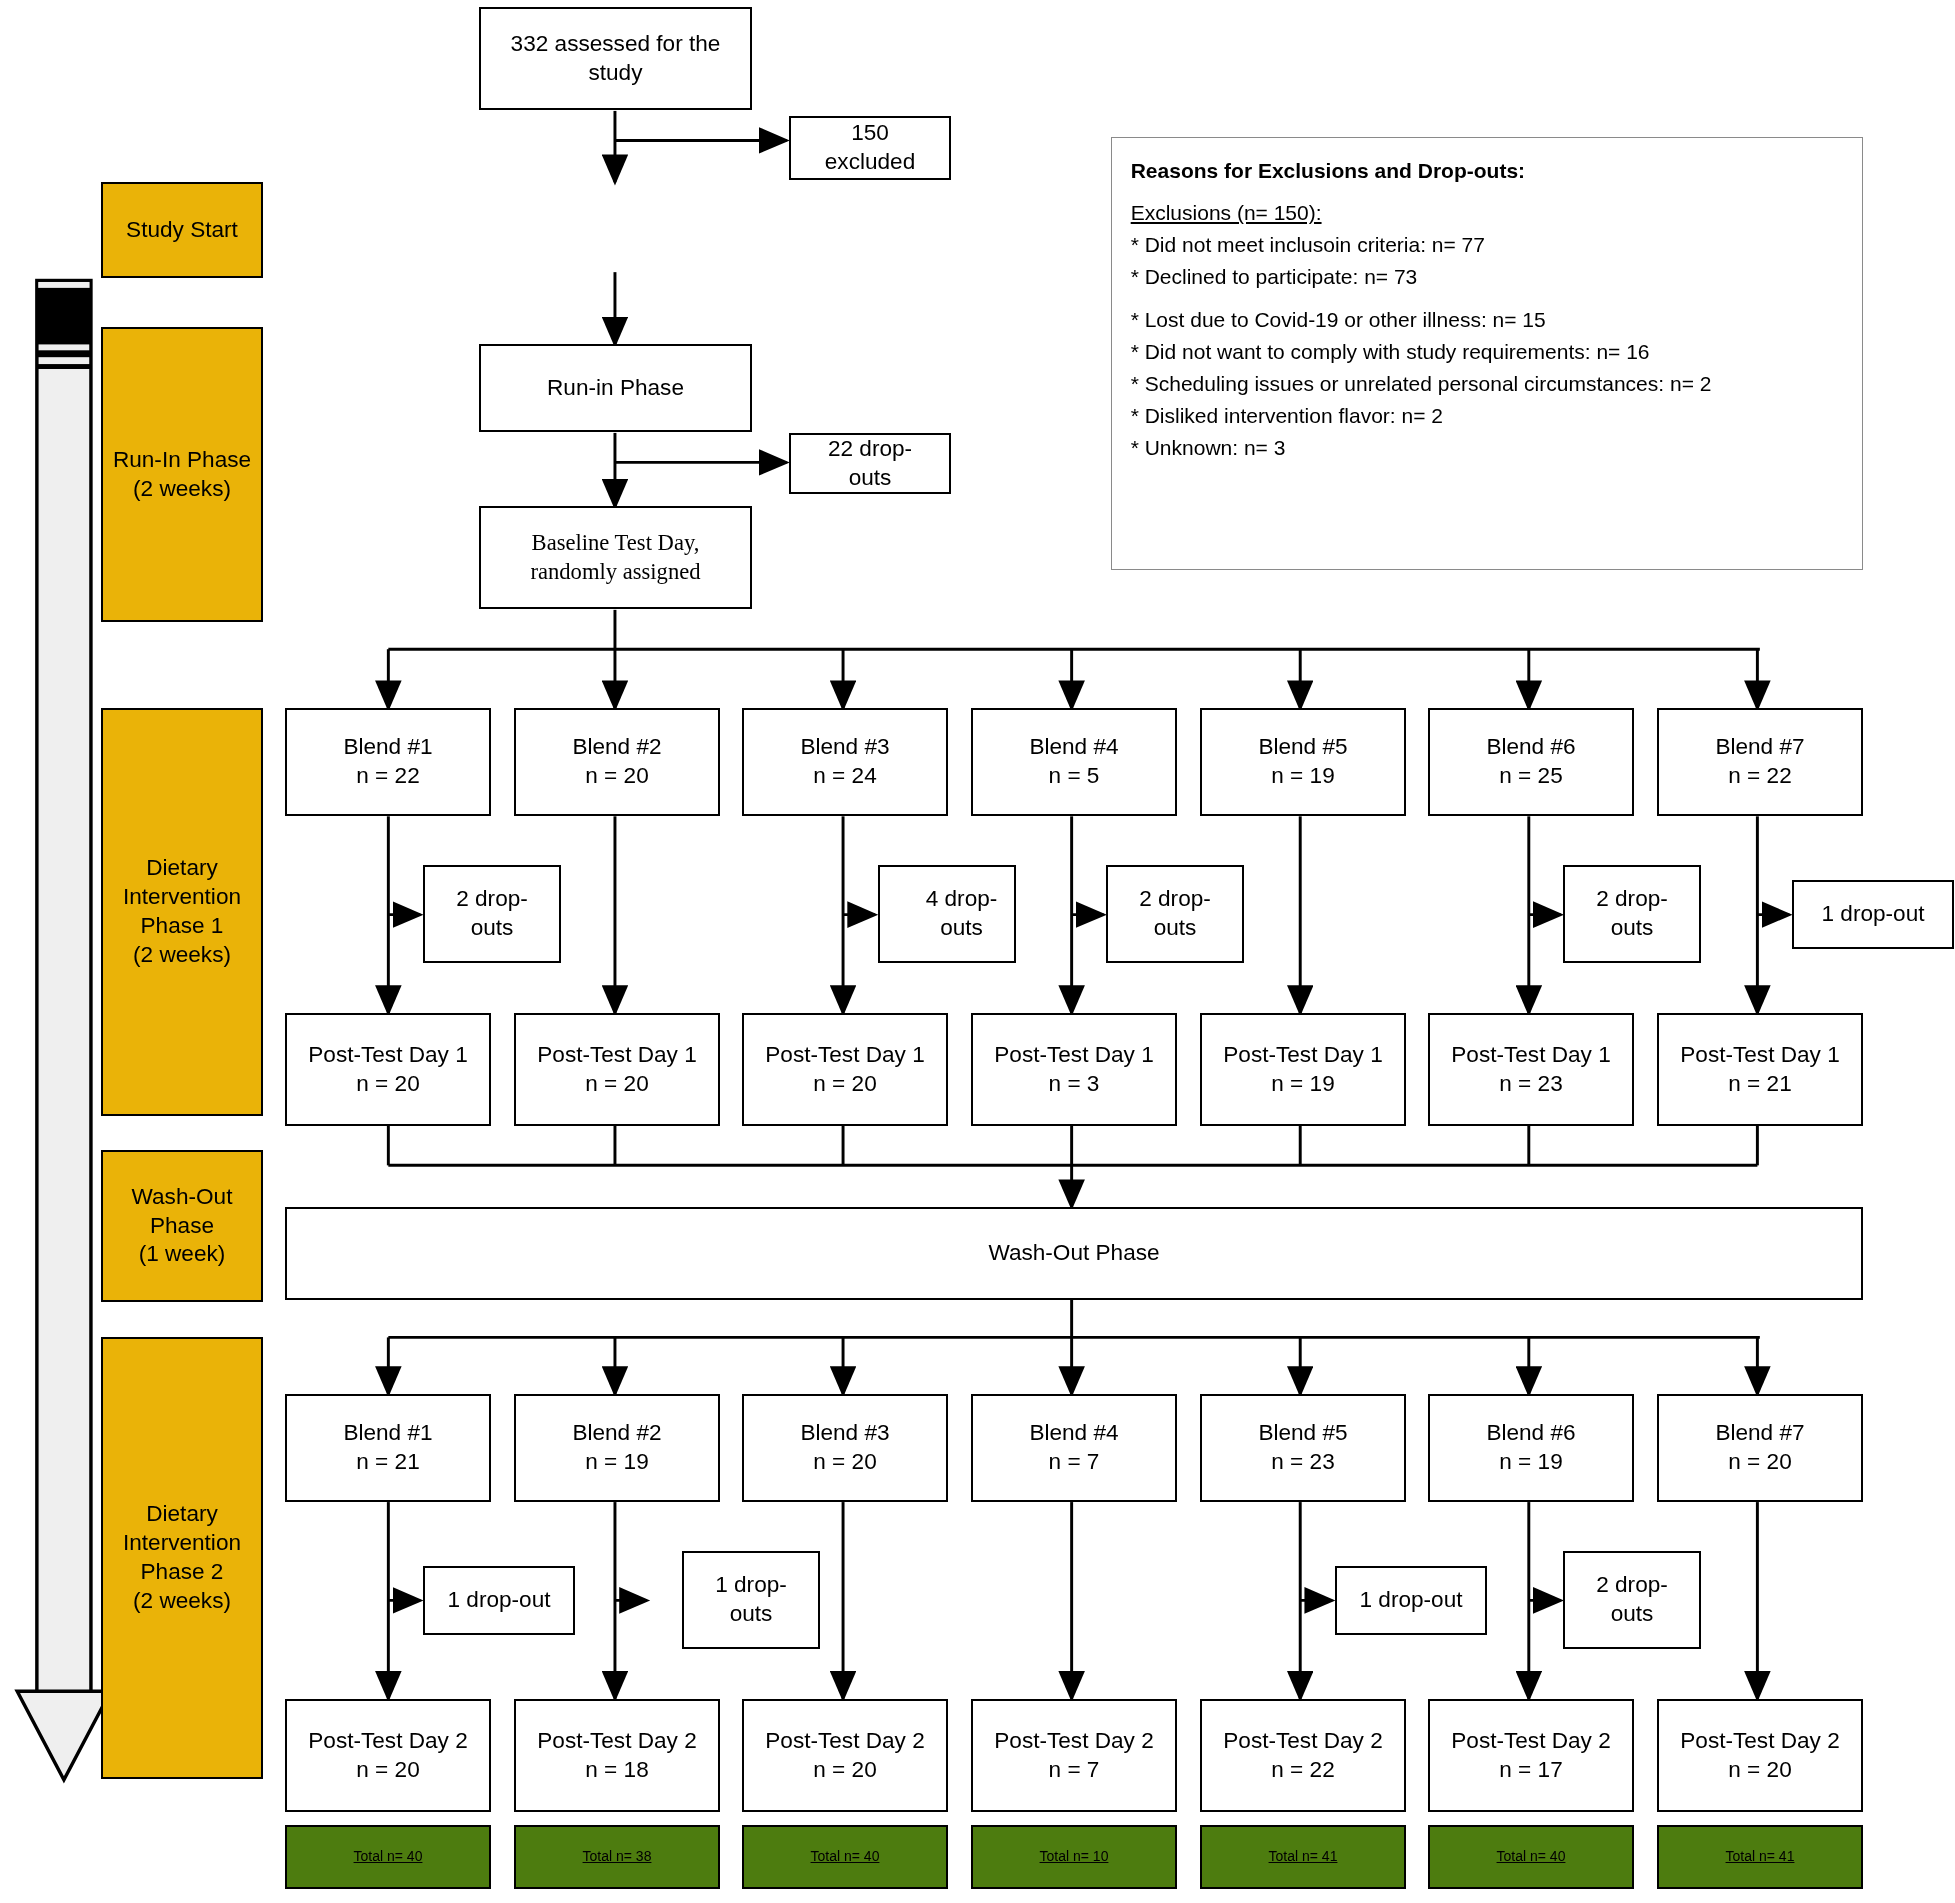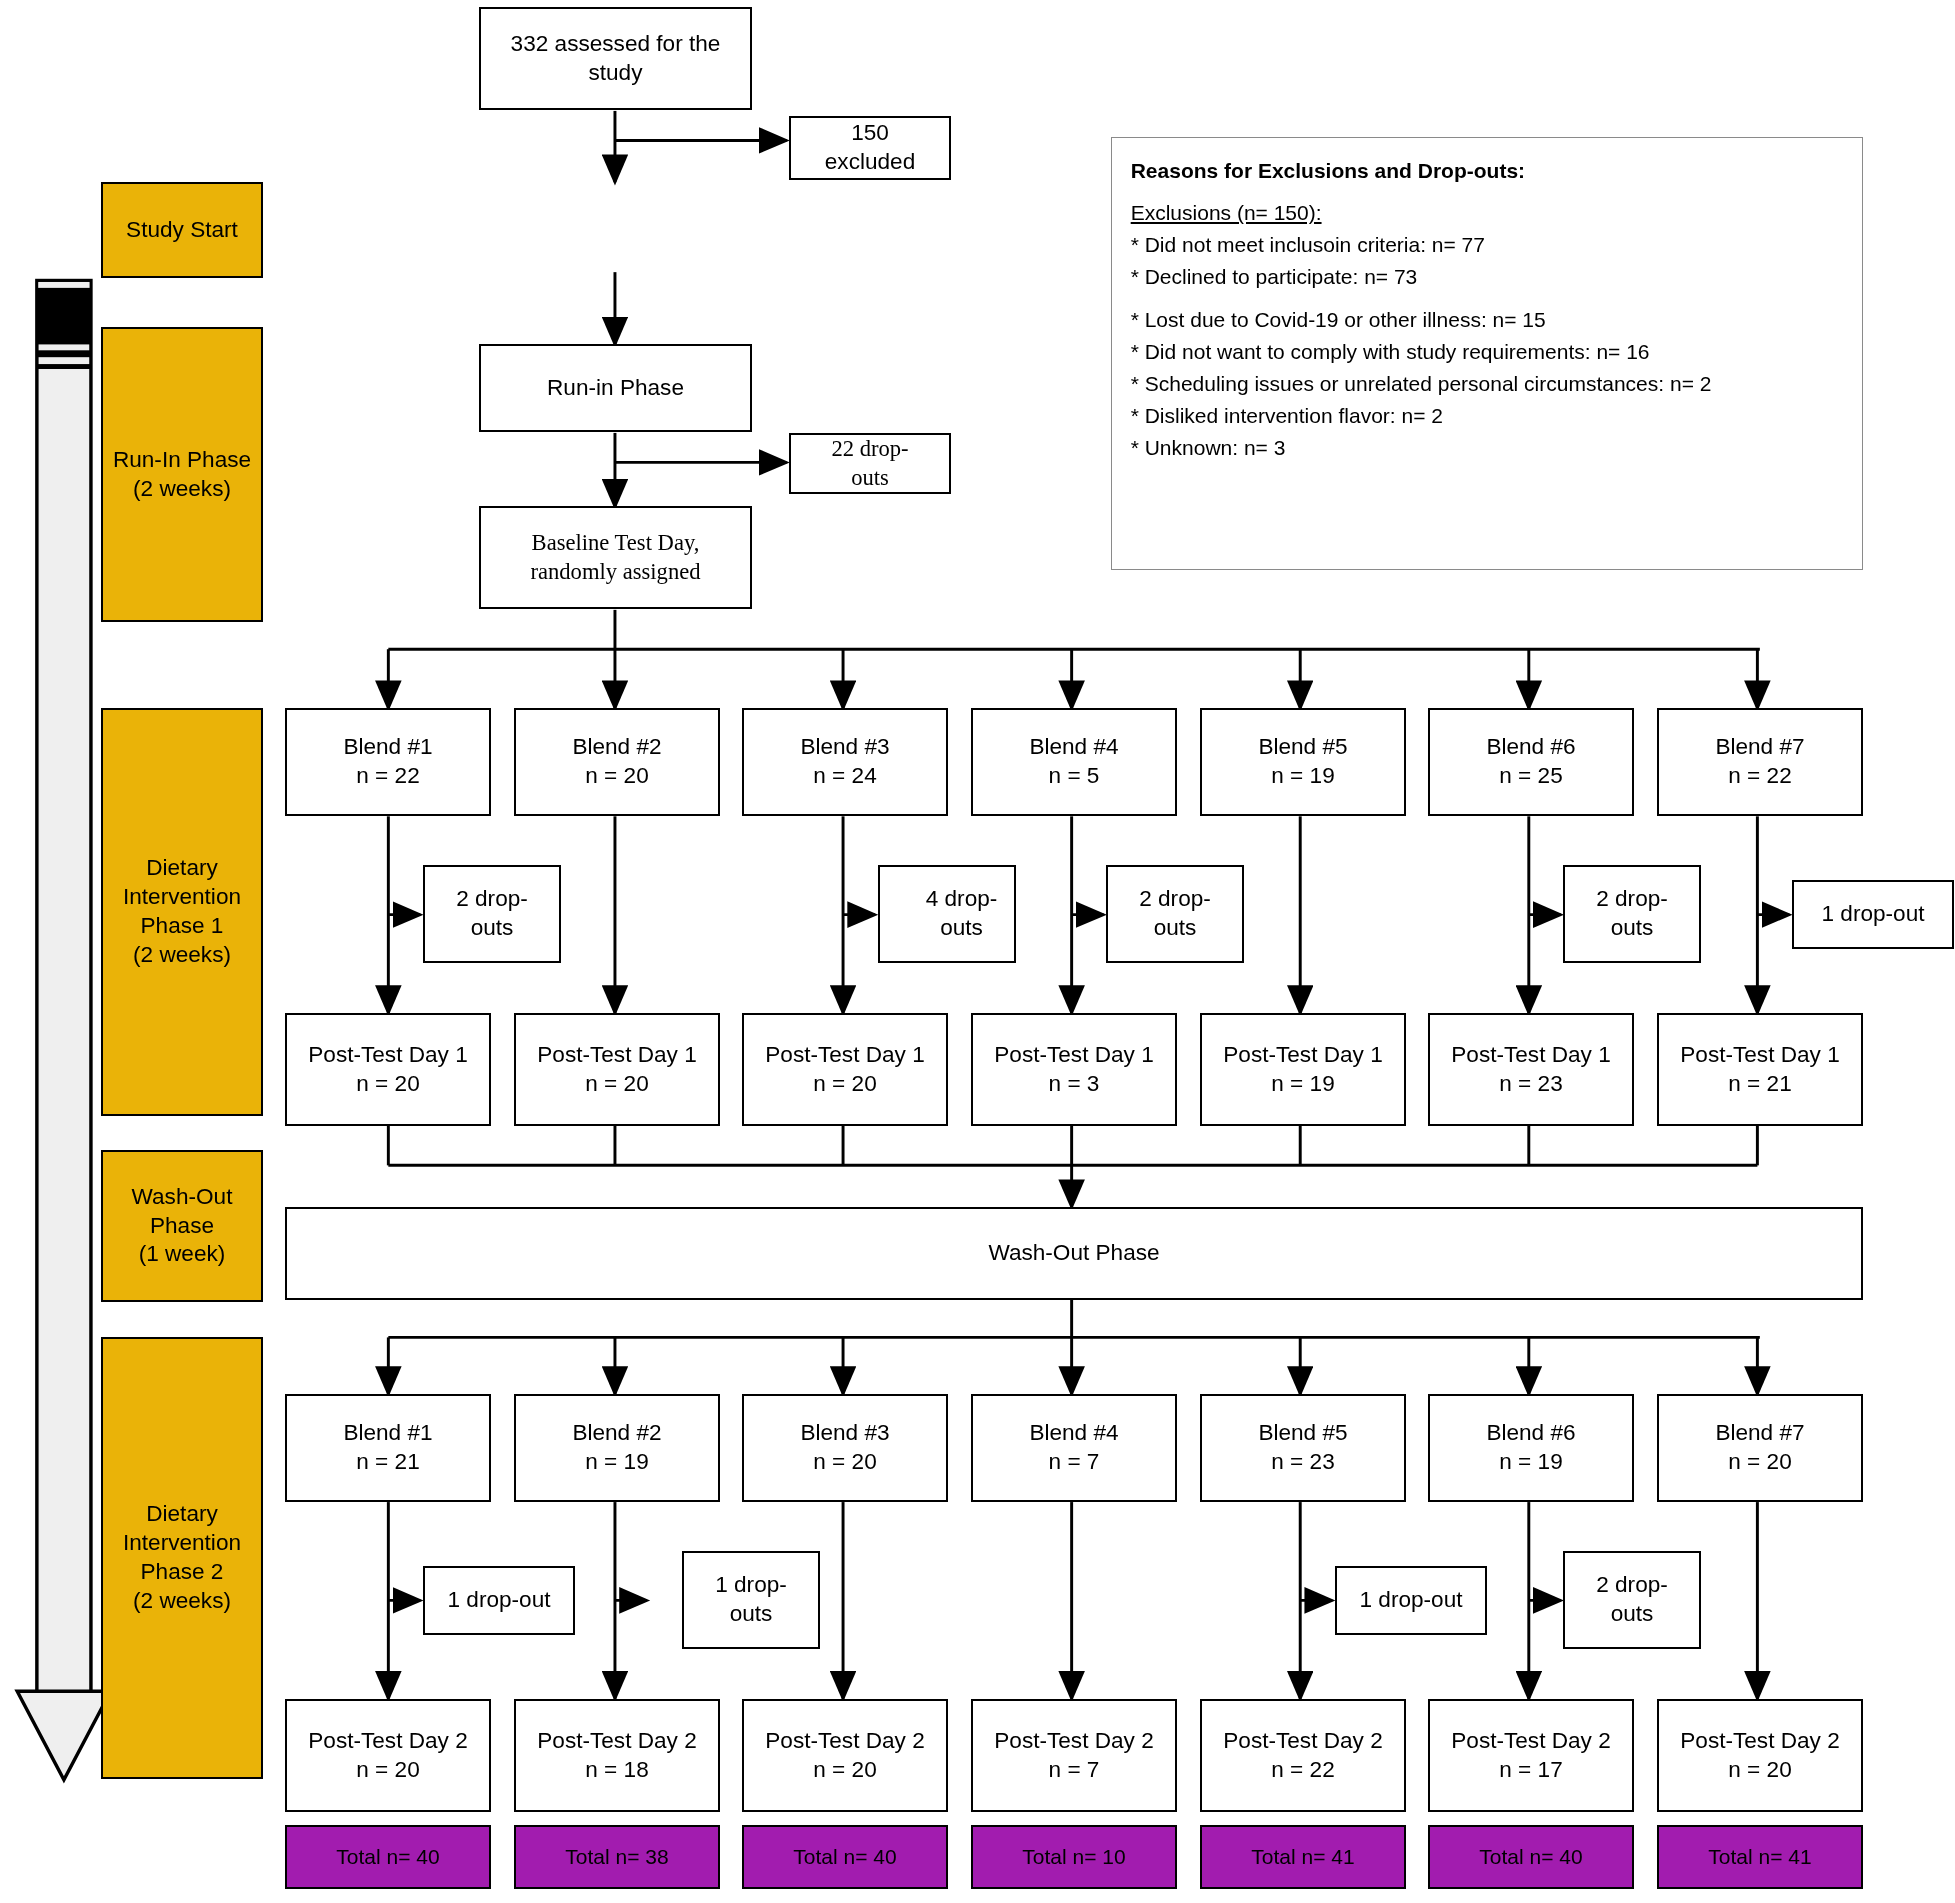--- a/index.html
+++ b/index.html
@@ -4,21 +4,21 @@
 <style>
   html,body{margin:0;padding:0;background:#fff;}
   body{font-family:"Liberation Sans", sans-serif;}
   #stage{position:relative;width:1955px;height:1904px;background:#fff;overflow:hidden;}
   svg#wires{position:absolute;left:0;top:0;width:1955px;height:1904px;pointer-events:none;}
 
   .node{position:absolute;box-sizing:border-box;border:2.5px solid #000;background:#fff;
         display:flex;flex-direction:column;align-items:center;justify-content:center;
         text-align:center;line-height:1.28;color:#000;font-size:22.6px;}
   .node.phase{background:#eab308;border:2.9px solid #000;}
-  .node.total{background:#a21caf;border:2.9px solid #000;font-size:21px;}
+  .node.total{background:#4d7c0f;border:2.9px solid #000;font-size:14px;text-decoration:underline;}
   .node.legend{border:1.5px solid #8a8a8a;background:#fff;display:block;text-align:left;
         padding:16.7px 18.7px;font-size:21px;line-height:1.52;}
   .node .ln{display:block;}
   .node .gap{display:block;height:10.8px;}
   .legend .u{text-decoration:underline;}
 </style>
 </head>
 <body>
 
 <div id="stage">
@@ -150,21 +150,21 @@
   <div class="node" style="left:789px;top:116px;width:162px;height:64px;">
     <span class="ln">150</span>
     <span class="ln">excluded</span>
   </div>
 
 
   <div class="node" style="left:479px;top:344px;width:273px;height:88px;">
     <span class="ln">Run-in Phase</span>
   </div>
 
-  <div class="node" style="left:789px;top:433px;width:162px;height:61px;font-family:Liberation Serif, serif;">
+  <div class="node" style="left:789px;top:433px;width:162px;height:61px;">
     <span class="ln">22 drop-</span>
     <span class="ln">outs</span>
   </div>
 
   <div class="node" style="left:479px;top:506px;width:273px;height:103px;font-family:Liberation Serif, serif;">
     <span class="ln">Baseline Test Day,</span>
     <span class="ln">randomly assigned</span>
   </div>
 
   <div class="node legend" style="left:1111px;top:113px;width:752px;height:433px;margin-top:24px;">

